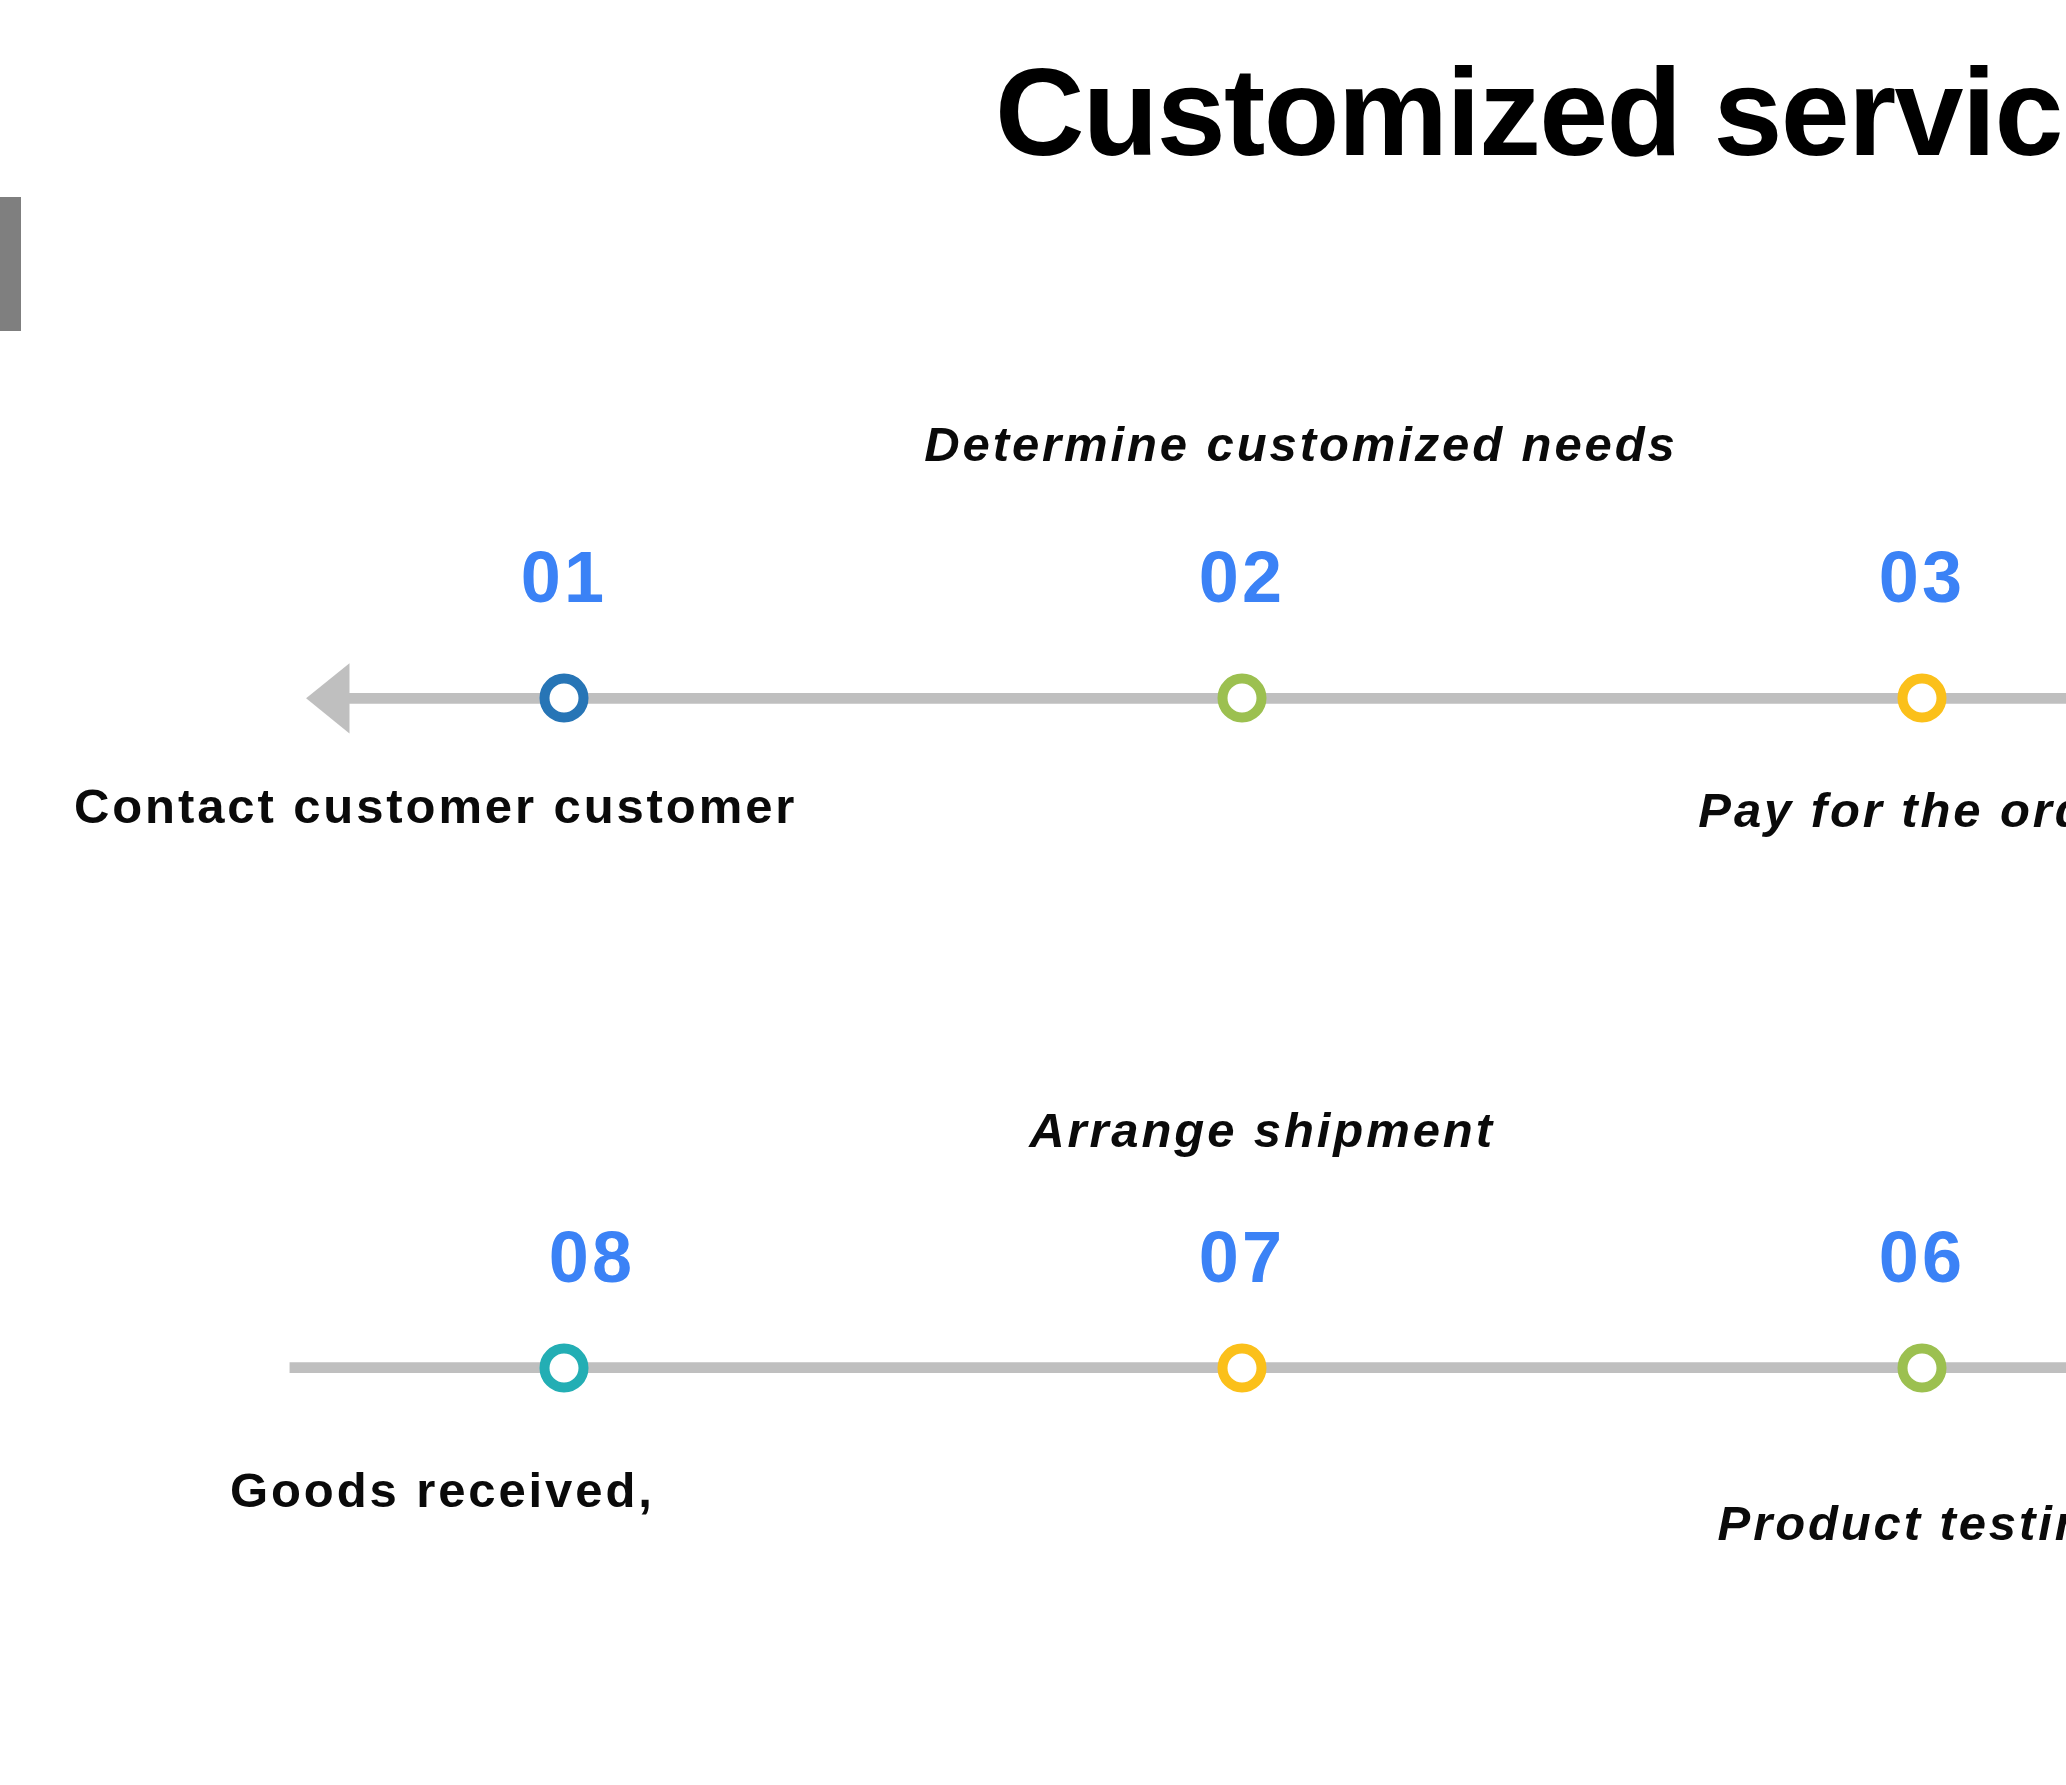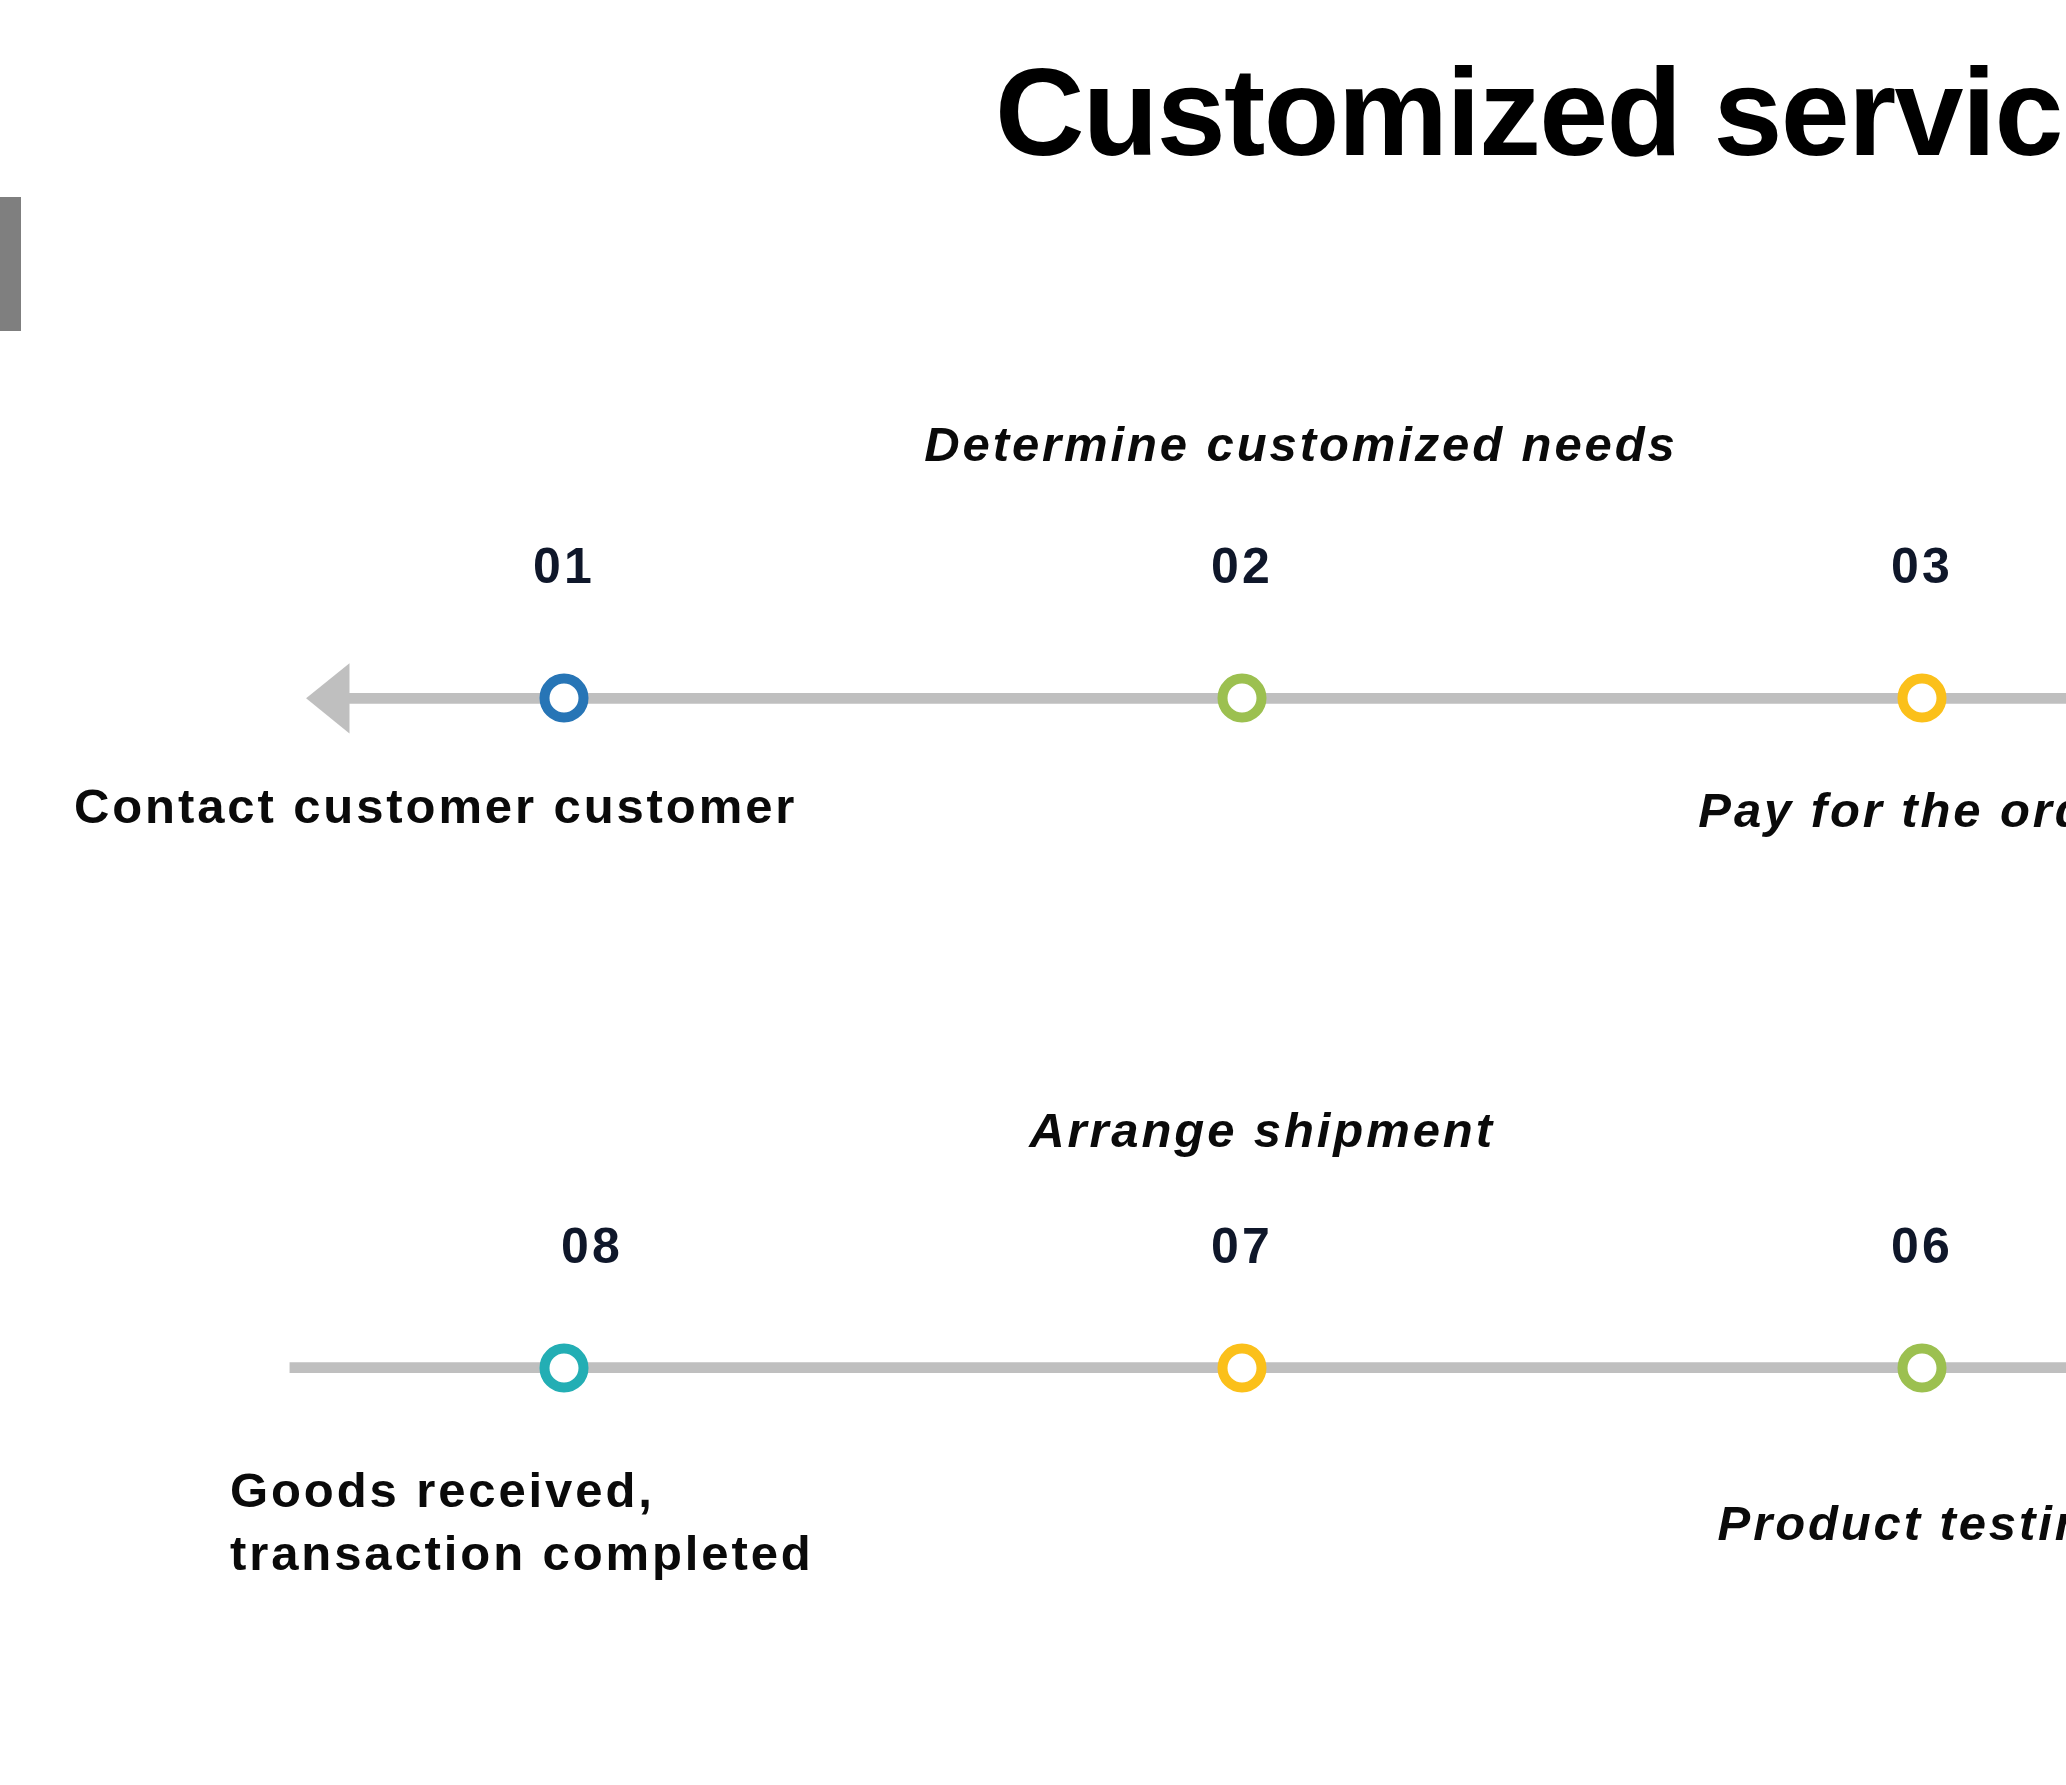--- a/index.html
+++ b/index.html
@@ -66,23 +66,23 @@
     border-width: 10.7px;
     background: #ffffff;
     box-sizing: border-box;
     transform: translate(-50%, -50%);
   }
 
   
   .step-number {
     position: absolute;
     transform: translateX(-50%);
-    font-size: 50px;
+    font-size: 72px;
     font-weight: 700;
-    color: #0f172a;
+    color: #3b82f6;
     letter-spacing: 3.3px;
     white-space: nowrap;
     line-height: 1;
   }
 
   
   .step-label {
     position: absolute;
     font-size: 49px;
     font-weight: 700;
@@ -139,15 +139,14 @@
 <div class="step-label centered" style="left:1919px; top:1492px;">Product testing</div>
 
 <div class="step-number" style="left:1242px; top:1221px;">07</div>
 <div class="node" style="left:1242px; top:1368px; border-color:#fbc01a;"></div>
 <div class="step-label centered" style="left:1262px; top:1099px;">Arrange shipment</div>
 
 <div class="step-number" style="left:592px; top:1221px;text-align:right;">08</div>
 <div class="node" style="left:564px; top:1368px; border-color:#23aeb4;"></div>
 <div class="step-label two-line" style="left:182px; top:1459px;margin-left:48px;">
   <span class="label-line">Goods received,</span>
-  <span class="label-line">transaction completed</span>
 </div>
 
 
 </body></html>

